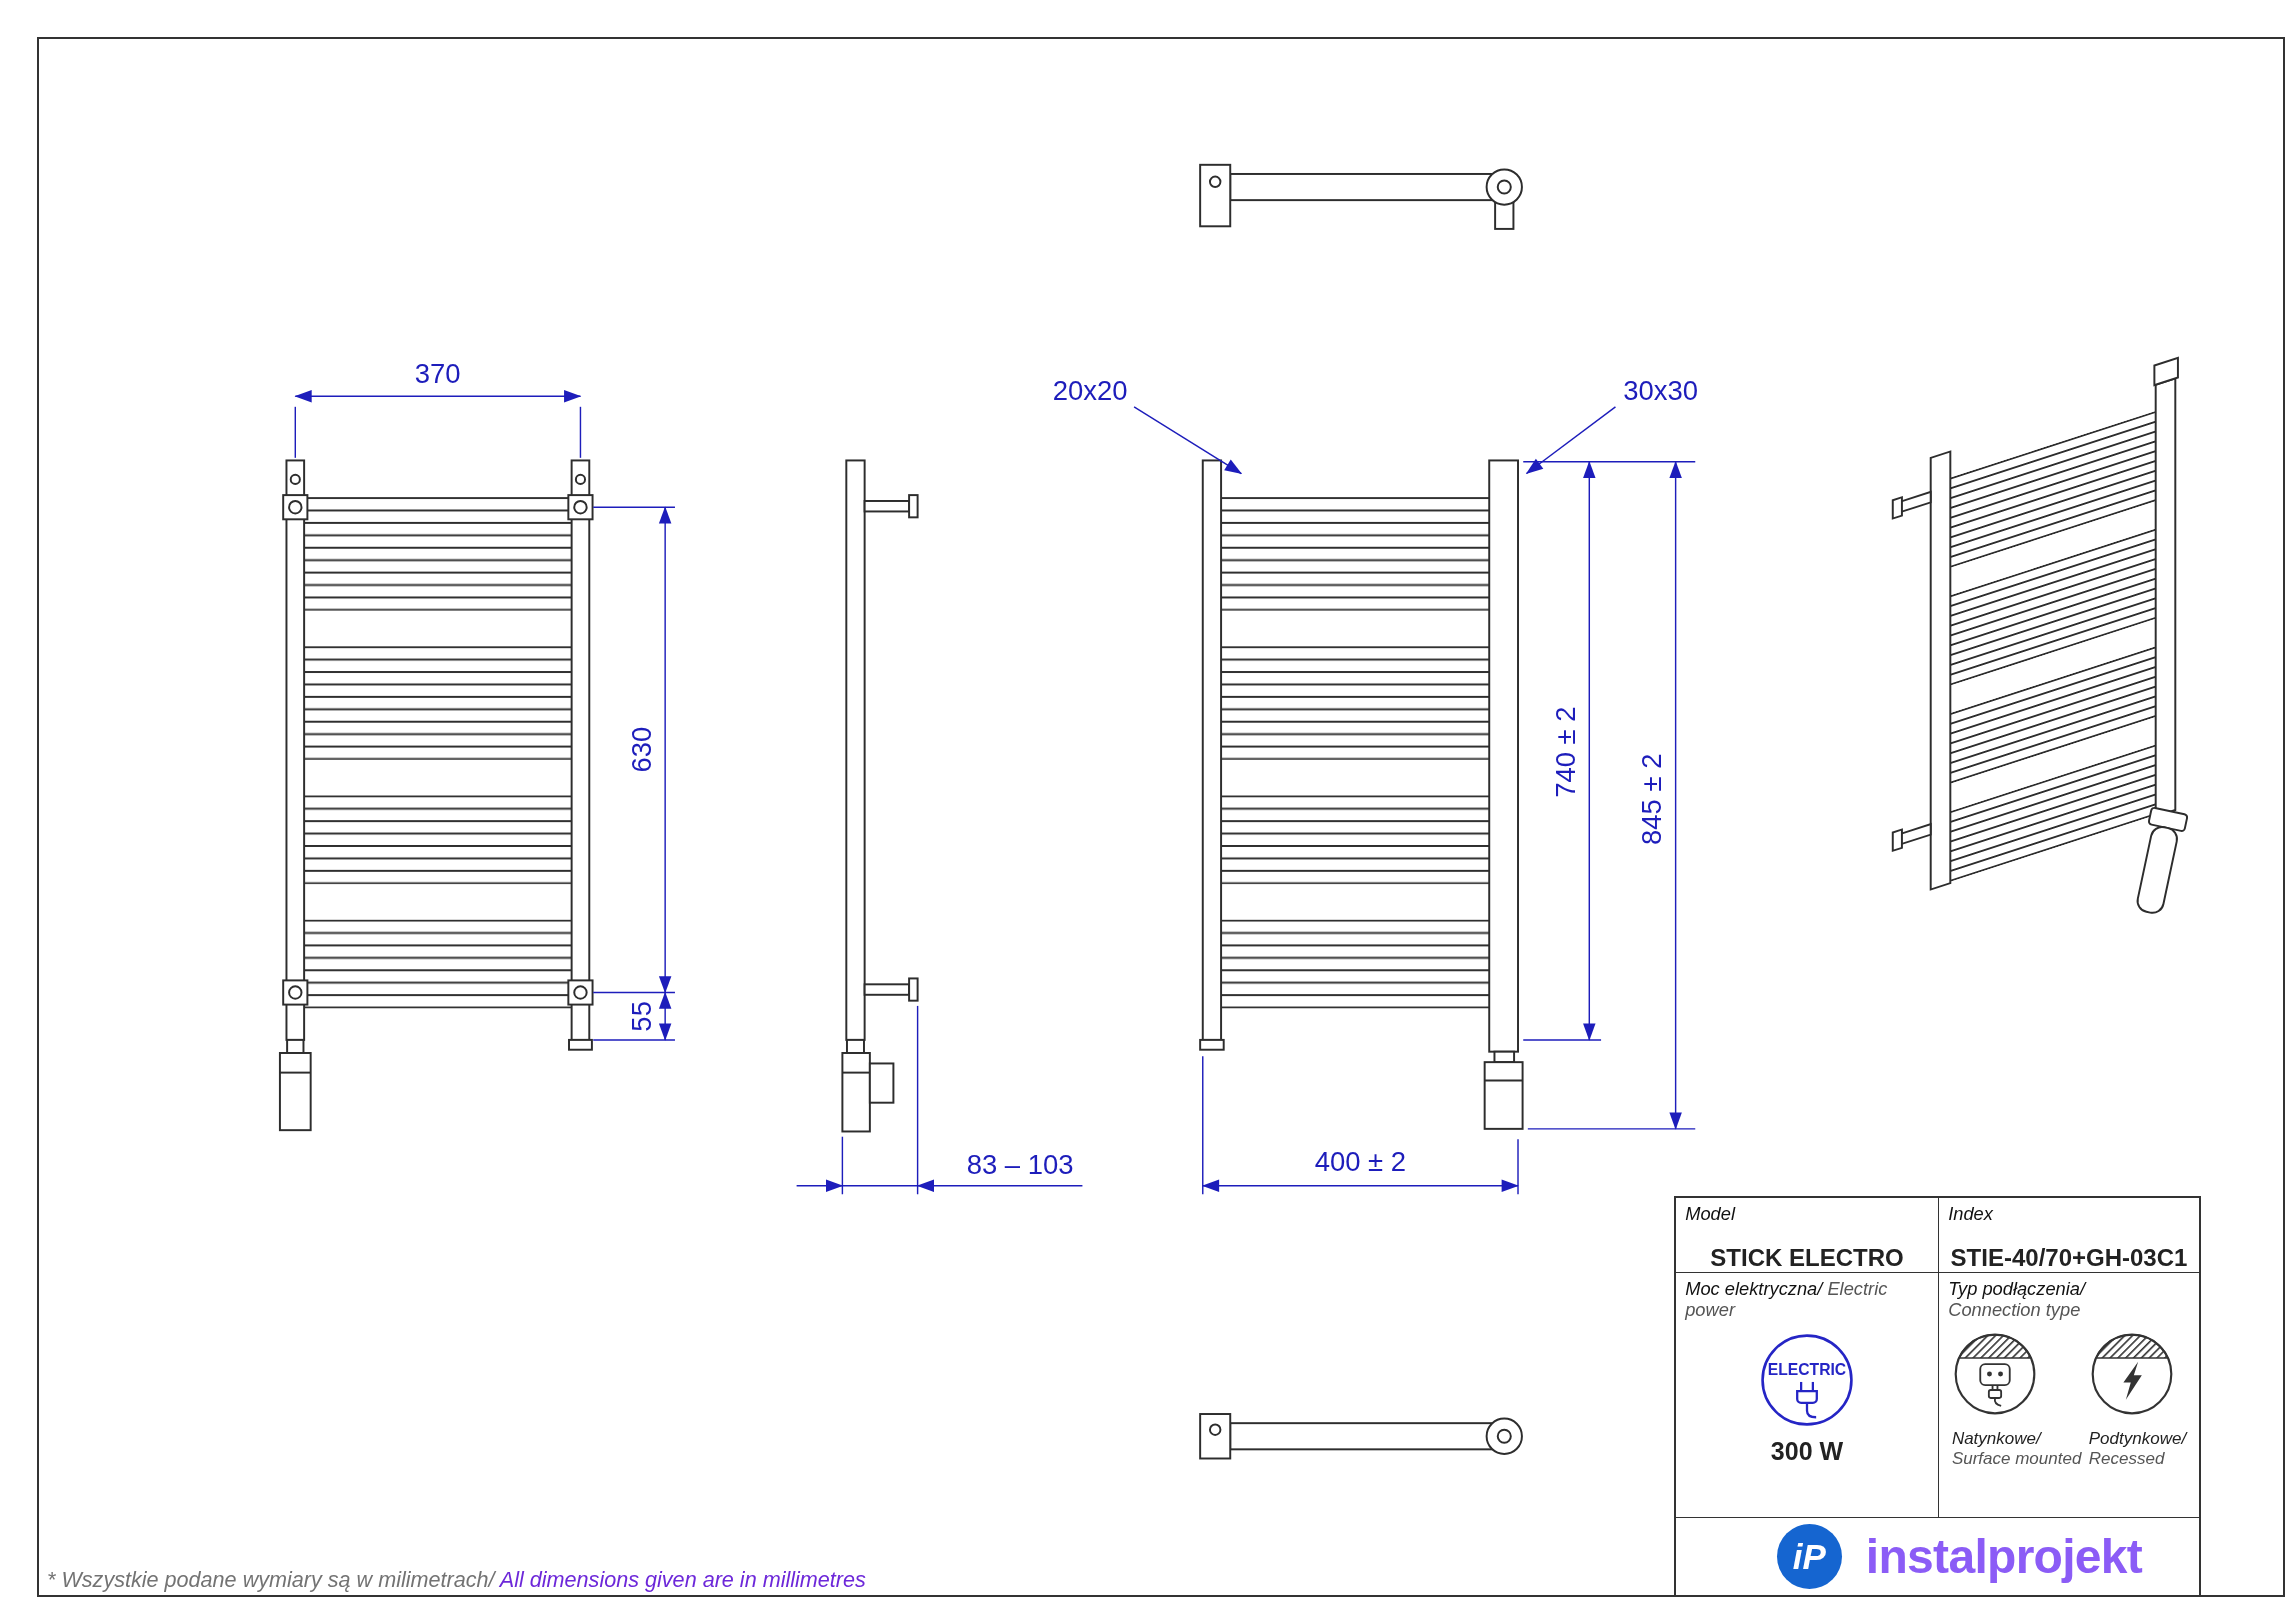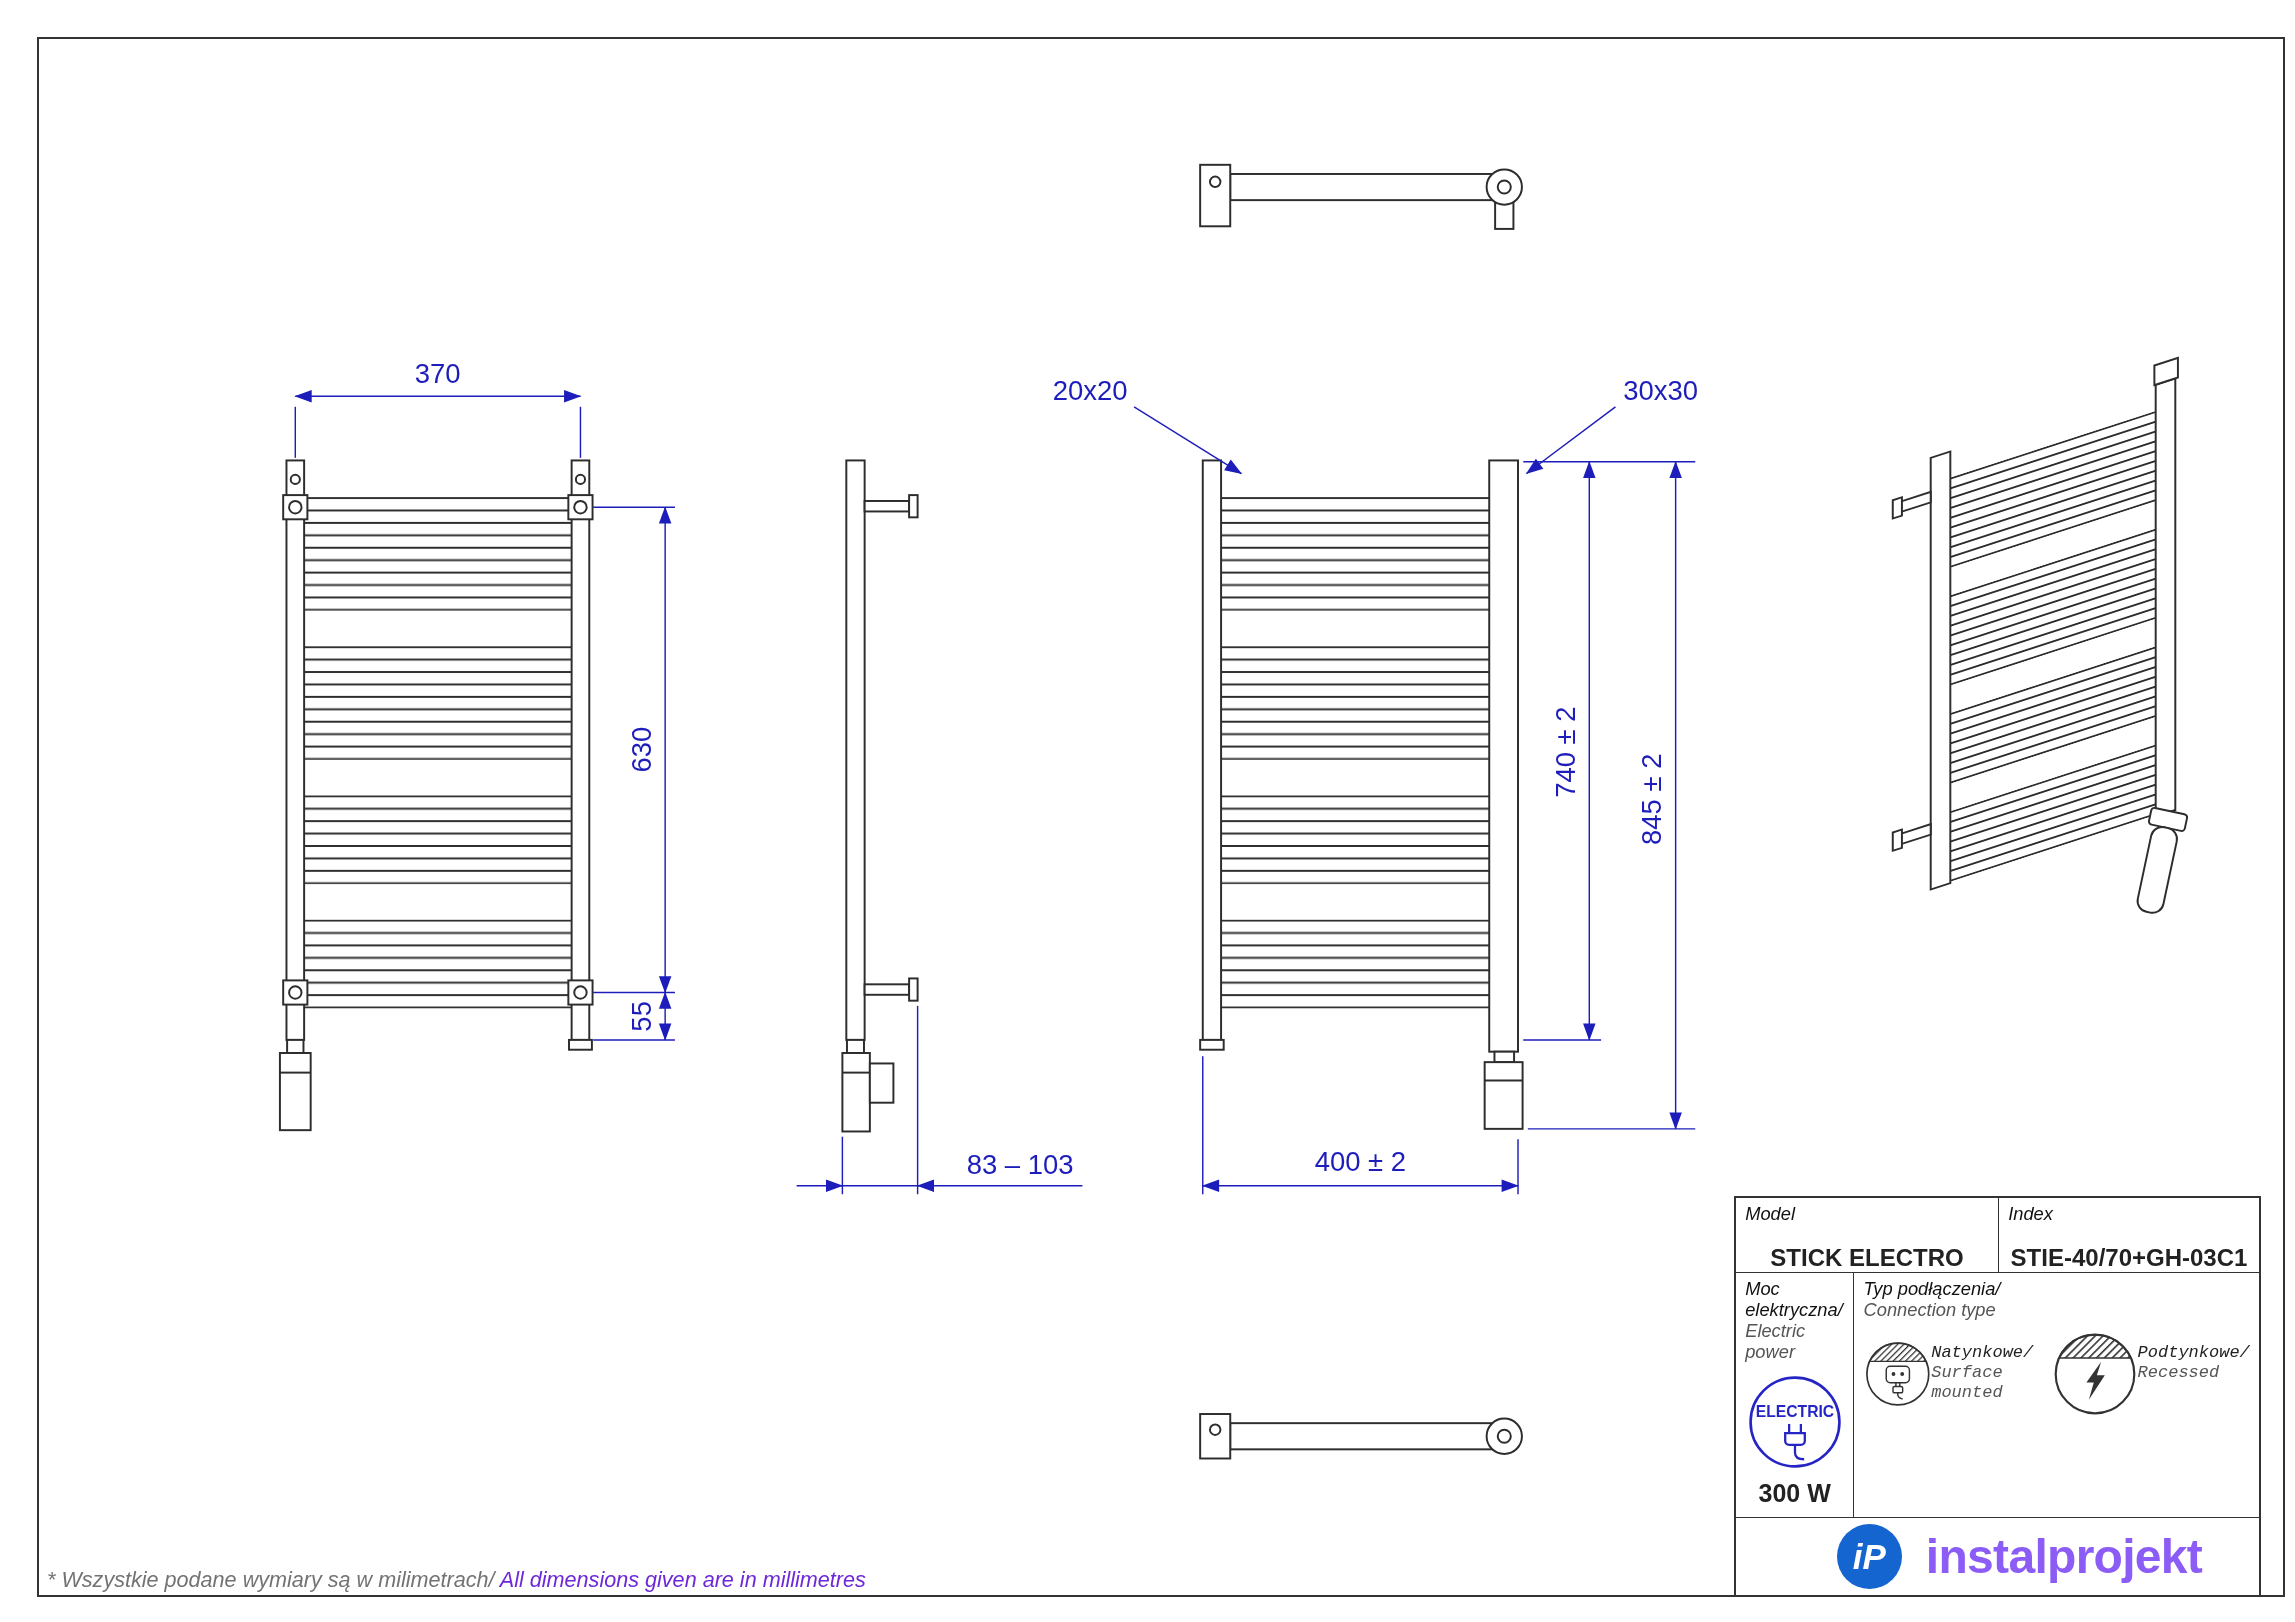--- a/index.html
+++ b/index.html
@@ -4,37 +4,37 @@
 <style>
   html,body{margin:0;padding:0;background:#ffffff;}
   .page{position:relative;width:2295px;height:1622px;background:#fff;overflow:hidden;
         font-family:"Liberation Sans",sans-serif;color:#222;}
   .frame{position:absolute;left:37px;top:37px;width:2248px;height:1560px;
          border:2px solid #333;box-sizing:border-box;}
   svg.draw{position:absolute;left:0;top:0;}
   svg text{font-family:"Liberation Sans",sans-serif;}
 
   
-  .titleblock{position:absolute;left:1734px;top:1196px;width:527px;height:401px;
+  .titleblock{position:absolute;left:1674px;top:1196px;width:527px;height:401px;
               border:2px solid #333;box-sizing:border-box;background:#fff;
               display:flex;flex-direction:column;}
   .tb-row{display:flex;box-sizing:border-box;}
   .tb-head{height:75px;border-bottom:1.3px solid #333;}
   .tb-body{flex:1;border-bottom:1.3px solid #333;}
   .tb-cell{box-sizing:border-box;padding:5.2px 9.2px;}
   .tb-cell.c-left{width:263px;border-right:1.3px solid #333;}
   .tb-cell.c-right{flex:1;}
   .tb-label{font-style:italic;font-size:18.3px;color:#111;line-height:1.15;}
   .tb-label .en{color:#555;}
   .tb-value{font-weight:bold;font-size:24px;text-align:center;margin-top:20px;white-space:nowrap;}
   .tb-body .tb-cell{display:flex;flex-direction:column;}
   .power-icon{margin:10.5px auto 0;}
   .power-value{margin-top:7.9px;text-align:center;font-weight:bold;font-size:25px;}
   .conn-icons{display:flex;justify-content:space-around;margin-top:10.5px;}
-  .conn{display:flex;align-items:flex-start;font-family:Liberation Mono, monospace;}
+  .conn{display:flex;flex-direction:column;align-items:flex-start;}
   .conn-caption{margin-top:11.8px;font-style:italic;font-size:17px;line-height:1.2;}
   .conn-caption .en{color:#555;}
 
   
   .tb-logo{height:77px;display:flex;align-items:center;justify-content:center;gap:24px;margin-left:44px;}
   .logo-circle{width:65px;height:65px;border-radius:50%;background:#1565d0;color:#fff;
                display:flex;align-items:center;justify-content:center;
                font-weight:bold;font-style:italic;font-size:35px;}
   .logo-name{font-weight:bold;font-size:48px;color:#8b5cf6;letter-spacing:-0.7px;}
 

